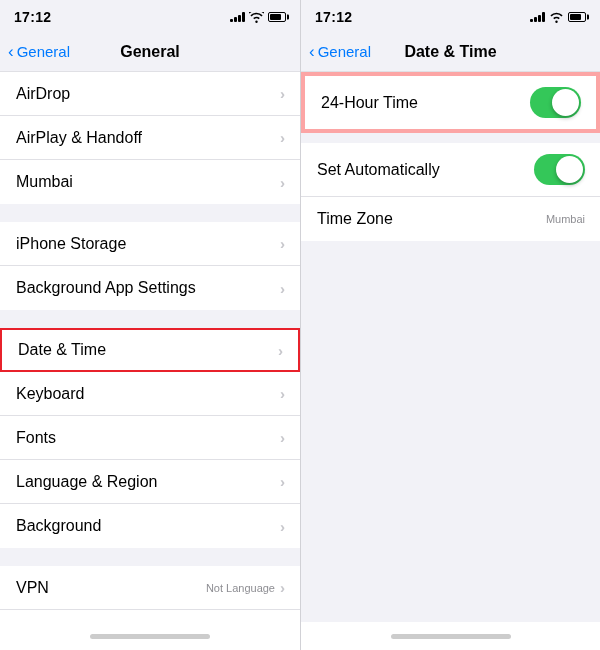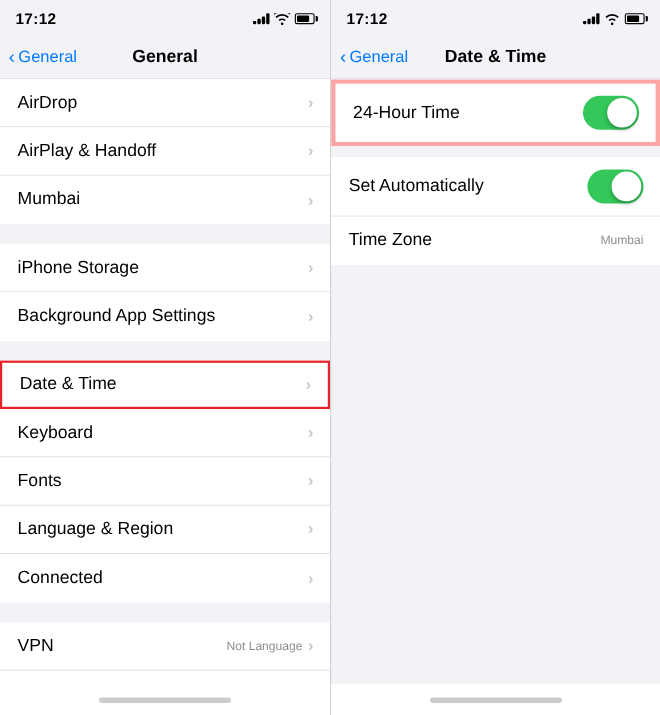--- a/index.html
+++ b/index.html
@@ -318,21 +318,21 @@
           <span class="chevron-right">›</span>
         </div>
       </div>
       <div class="settings-row">
         <span class="settings-row-label">Language &amp; Region</span>
         <div class="settings-row-right">
           <span class="chevron-right">›</span>
         </div>
       </div>
       <div class="settings-row">
-        <span class="settings-row-label">Connected</span>
+        <span class="settings-row-label">Background</span>
         <div class="settings-row-right">
           <span class="chevron-right">›</span>
         </div>
       </div>
     </div>
 
     <div class="section-divider"></div>
     <div class="settings-group">
       <div class="settings-row">
         <span class="settings-row-label">VPN</span>

